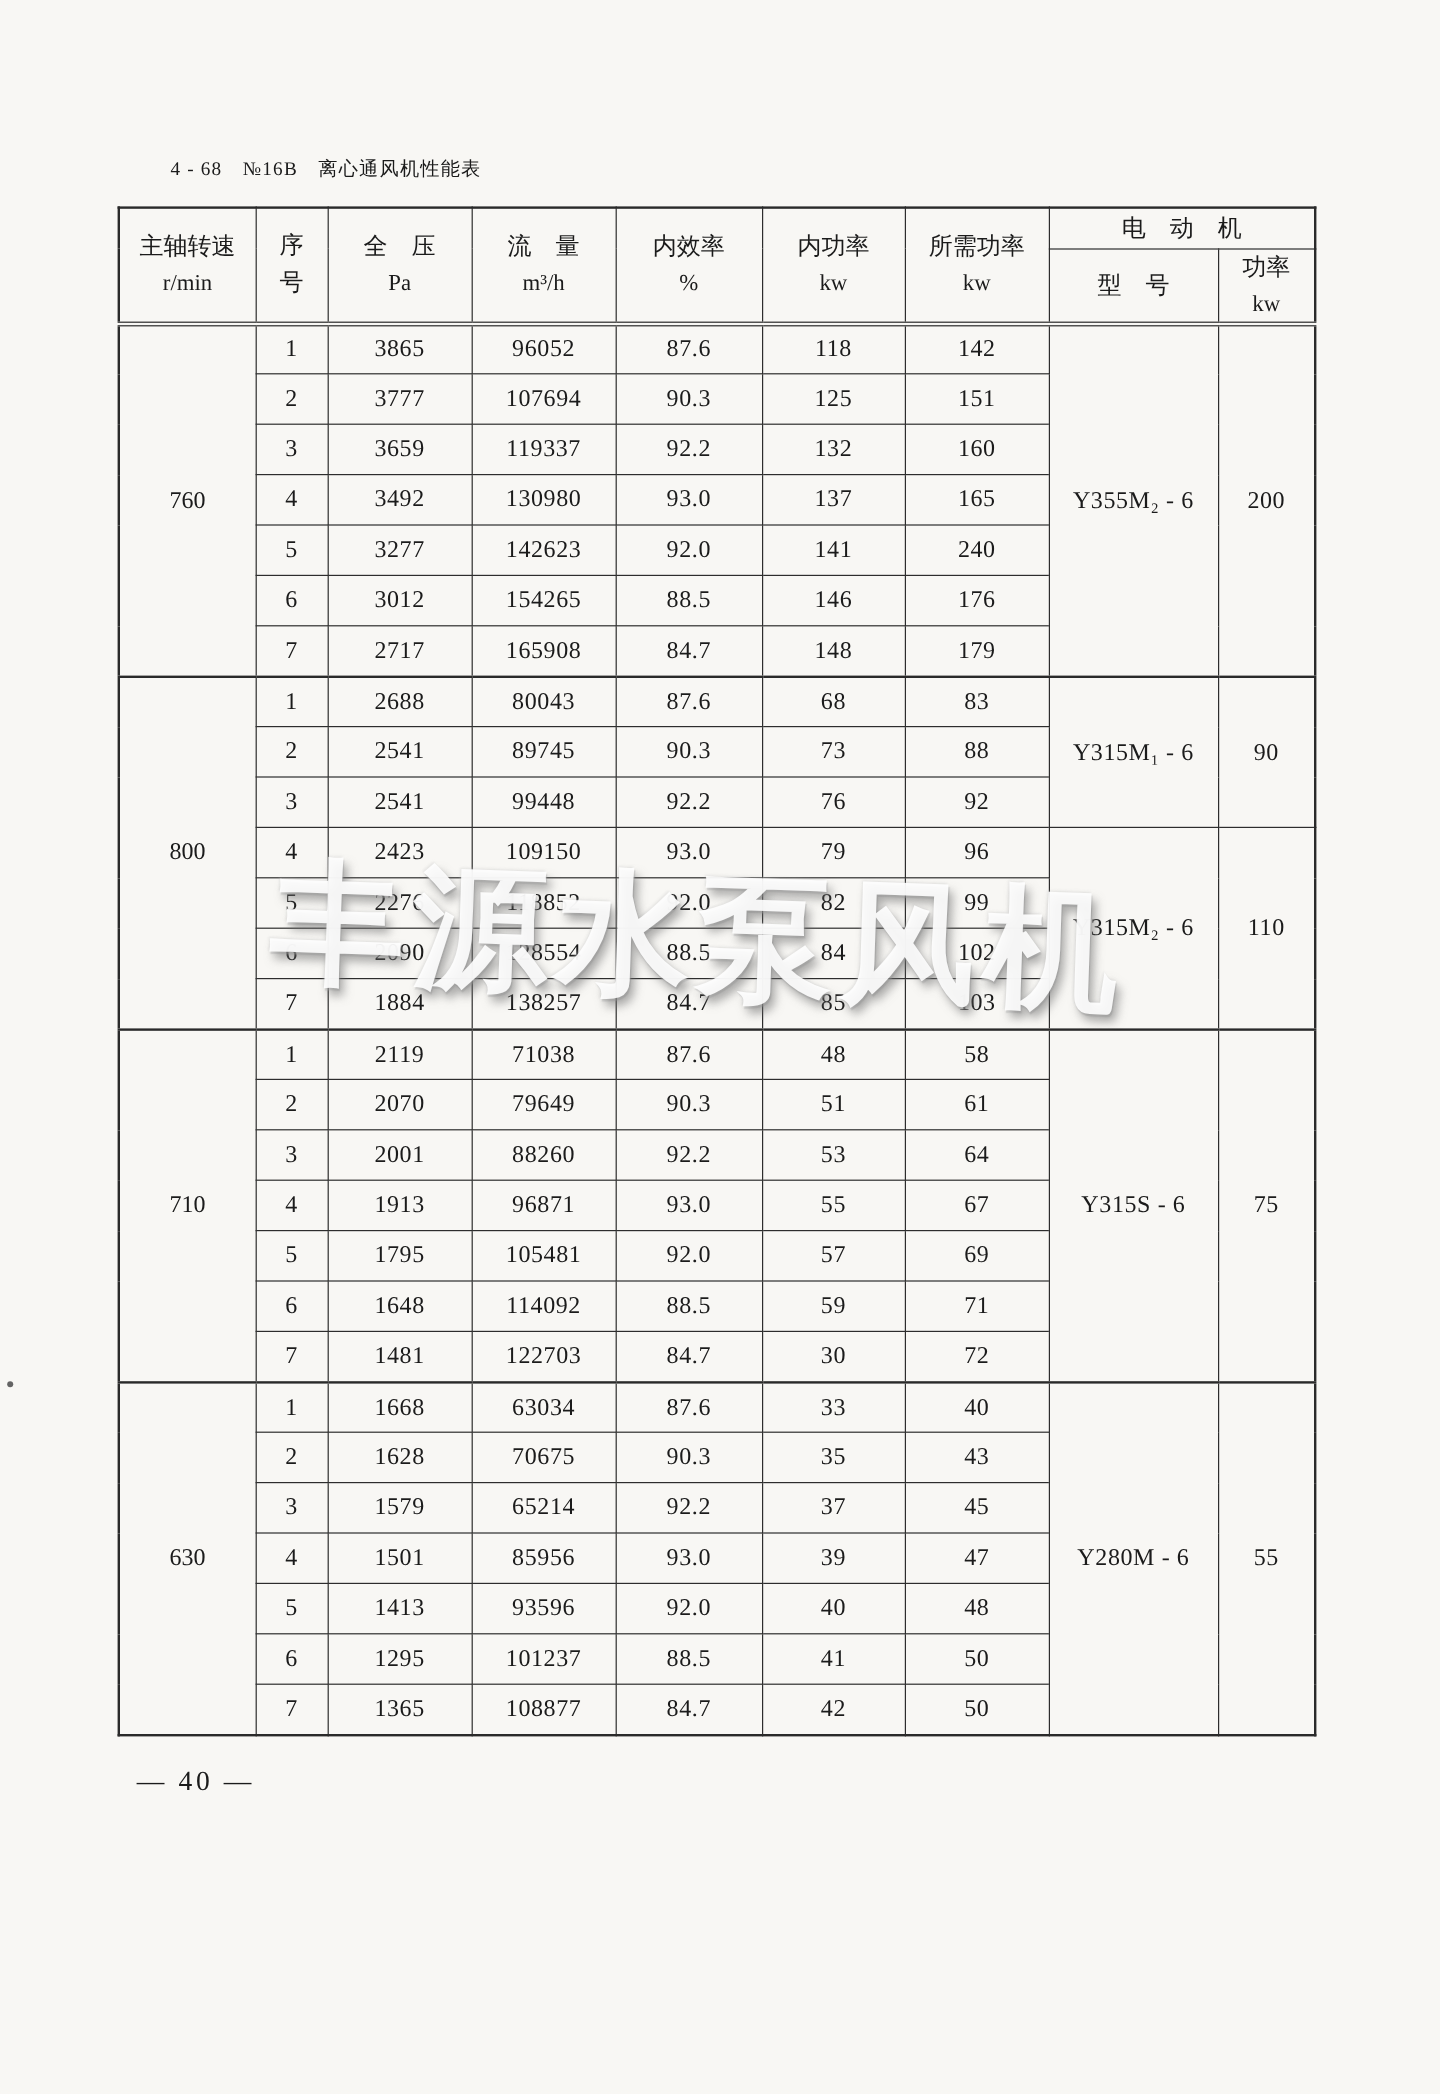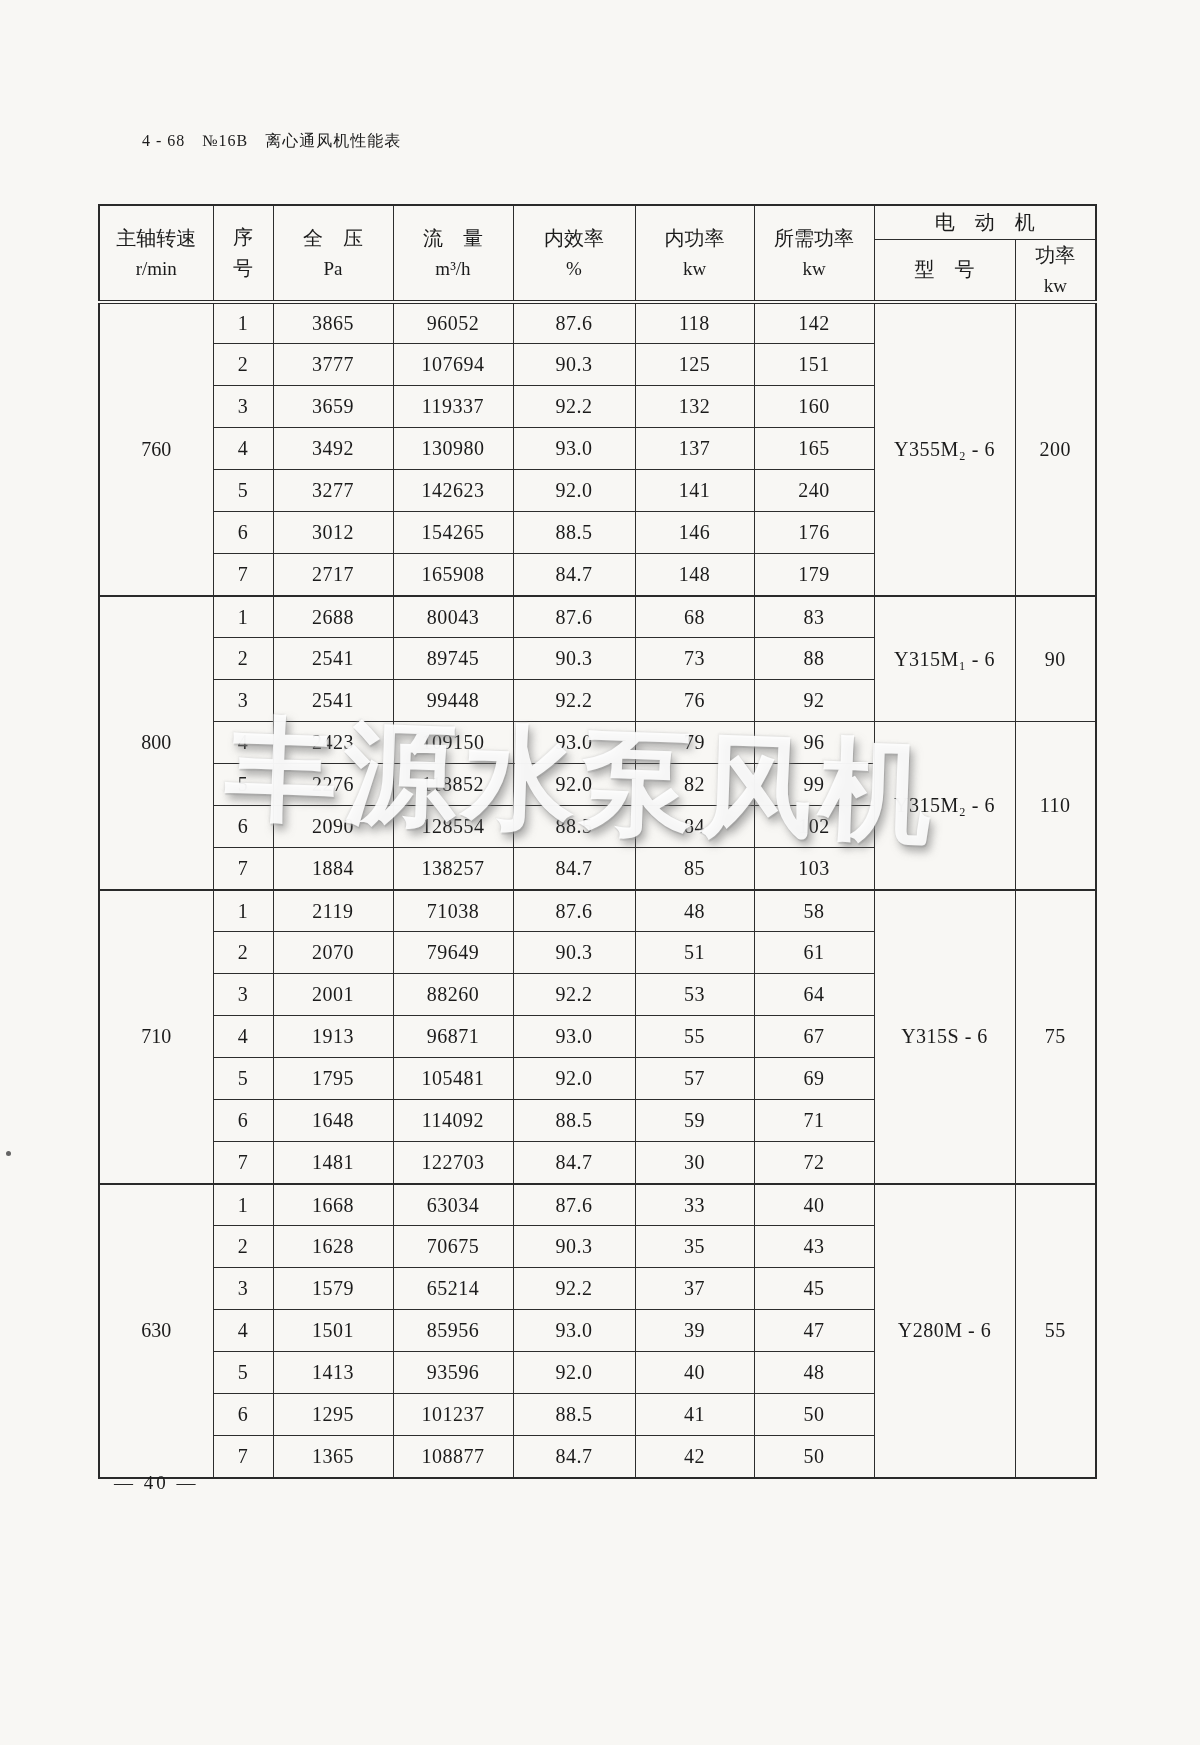--- a/index.html
+++ b/index.html
@@ -13,21 +13,20 @@
   }
   .page-title {
     position: absolute; left: 142px; top: 131px;
     font-size: 16px; letter-spacing: 1px; white-space: nowrap;
   }
   table.perf {
     position: absolute; left: 98px; top: 172px;
     width: 997px;
     border-collapse: collapse; table-layout: fixed;
     border: 2.6px solid #2a2a2a;
-    margin-top: 32px;
   }
   .perf th, .perf td {
     border: 1.6px solid #2d2d2d;
     text-align: center; vertical-align: middle;
     font-weight: normal;
     padding: 0;
     font-size: 20px;
     background: transparent;
   }
   .perf thead tr.h1 { height: 34px; }
@@ -45,21 +44,21 @@
     font-size: 112px; font-weight: 700;
     font-family: "DejaVu Sans", sans-serif;
     letter-spacing: 7px; white-space: nowrap;
     color: rgba(255,255,255,0.9);
     text-shadow: 4px 6px 8px rgba(105,105,105,0.55), 1px 2px 1px rgba(185,185,185,0.5), -1px -1px 2px rgba(200,200,200,0.35);
     transform: rotate(2deg);
     z-index: 5; pointer-events: none;
   }
   .page-number {
     position: absolute; left: 114px; top: 1472px;
-    font-size: 19px; letter-spacing: 3px; white-space: nowrap;
+    font-size: 23px; letter-spacing: 3px; white-space: nowrap;
   }
   .margin-dot {
     position: absolute; left: 6px; top: 1151px;
     width: 5px; height: 5px; border-radius: 50%;
     background: #4a4a4a; opacity: 0.85;
   }
 </style>
 </head>
 <body>
 

